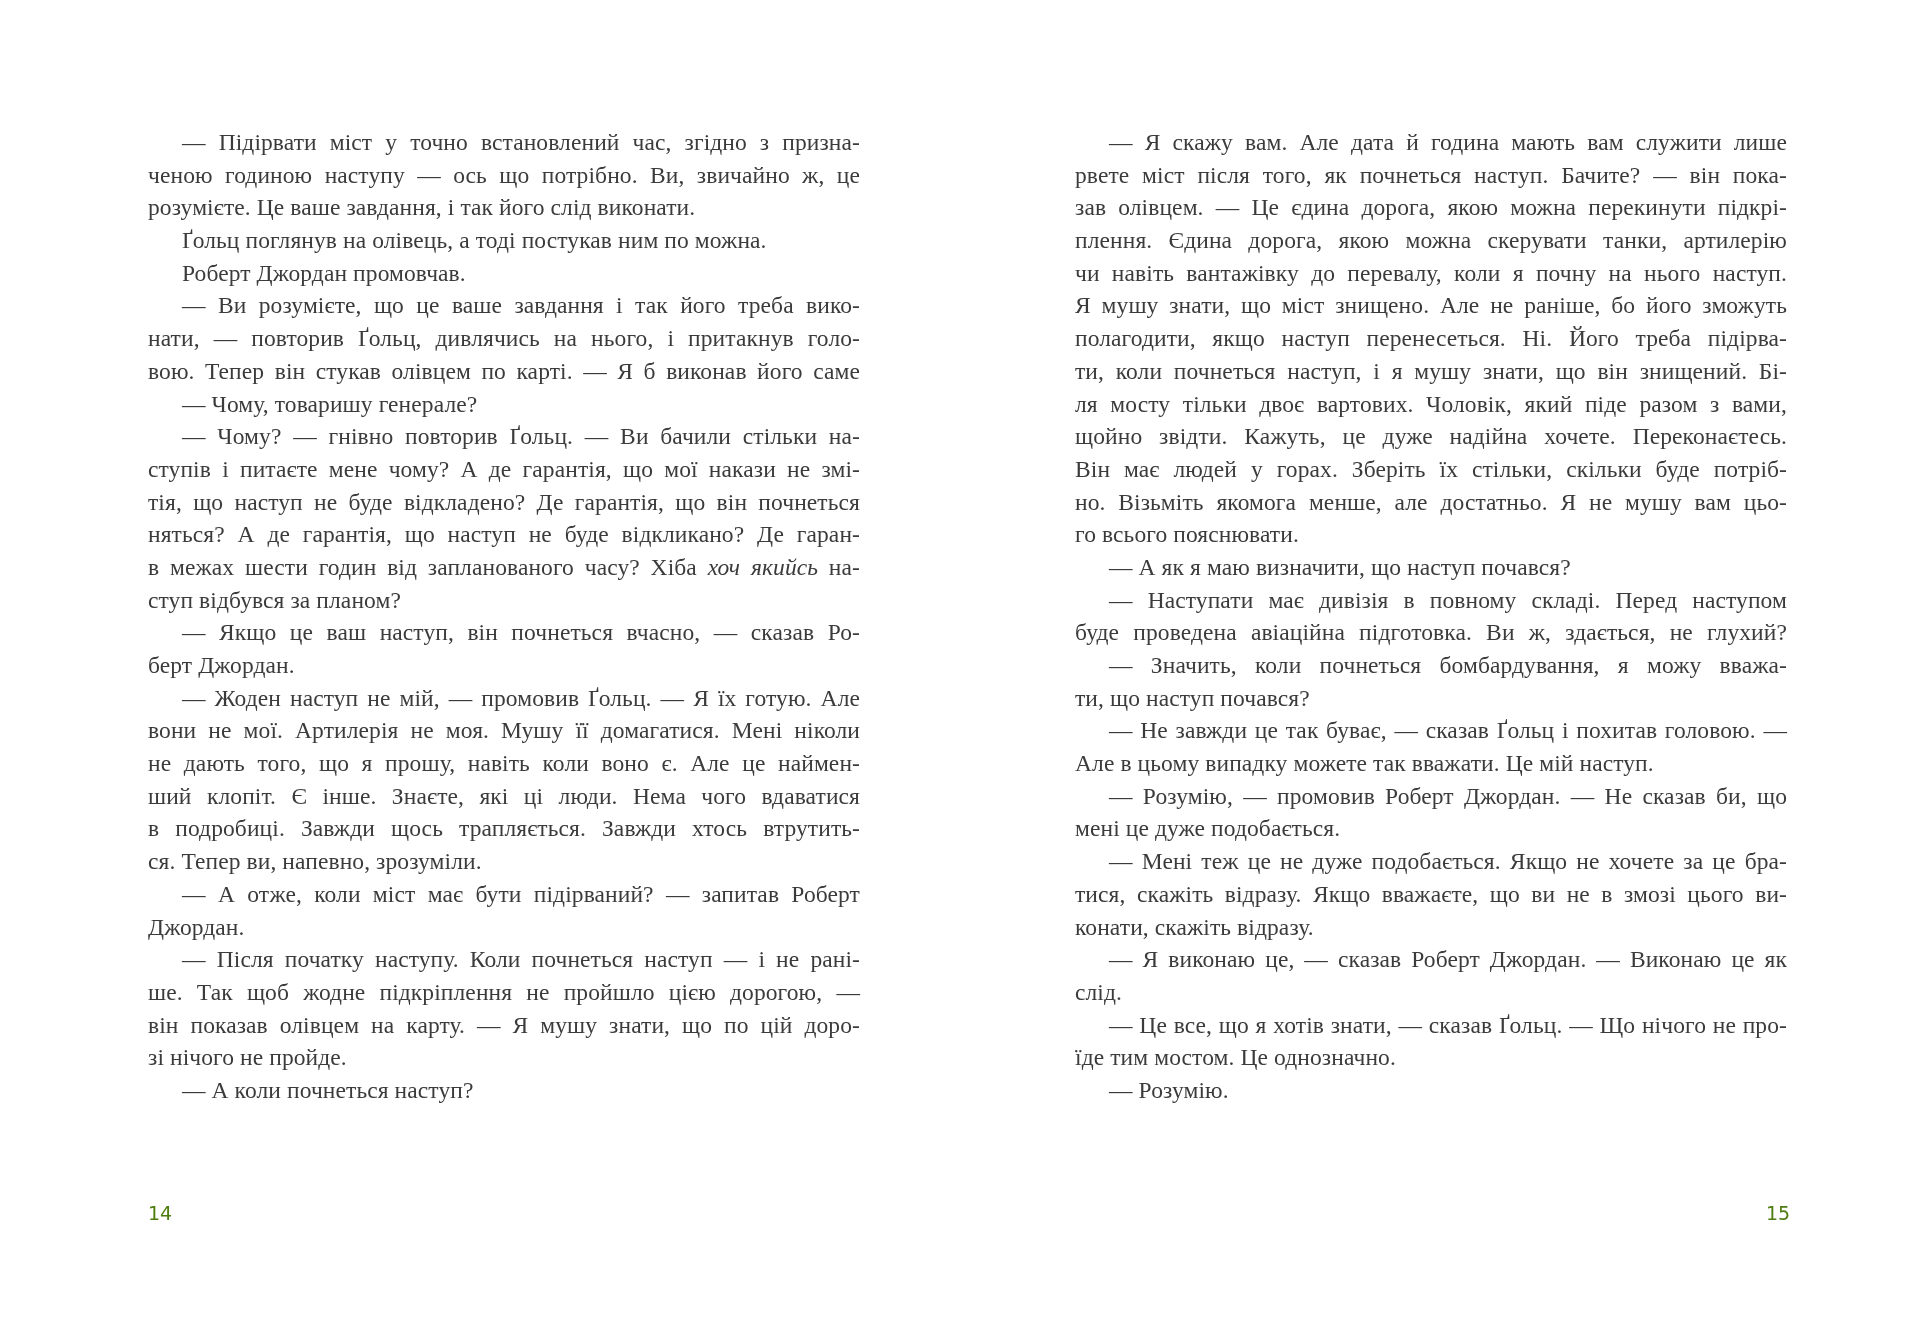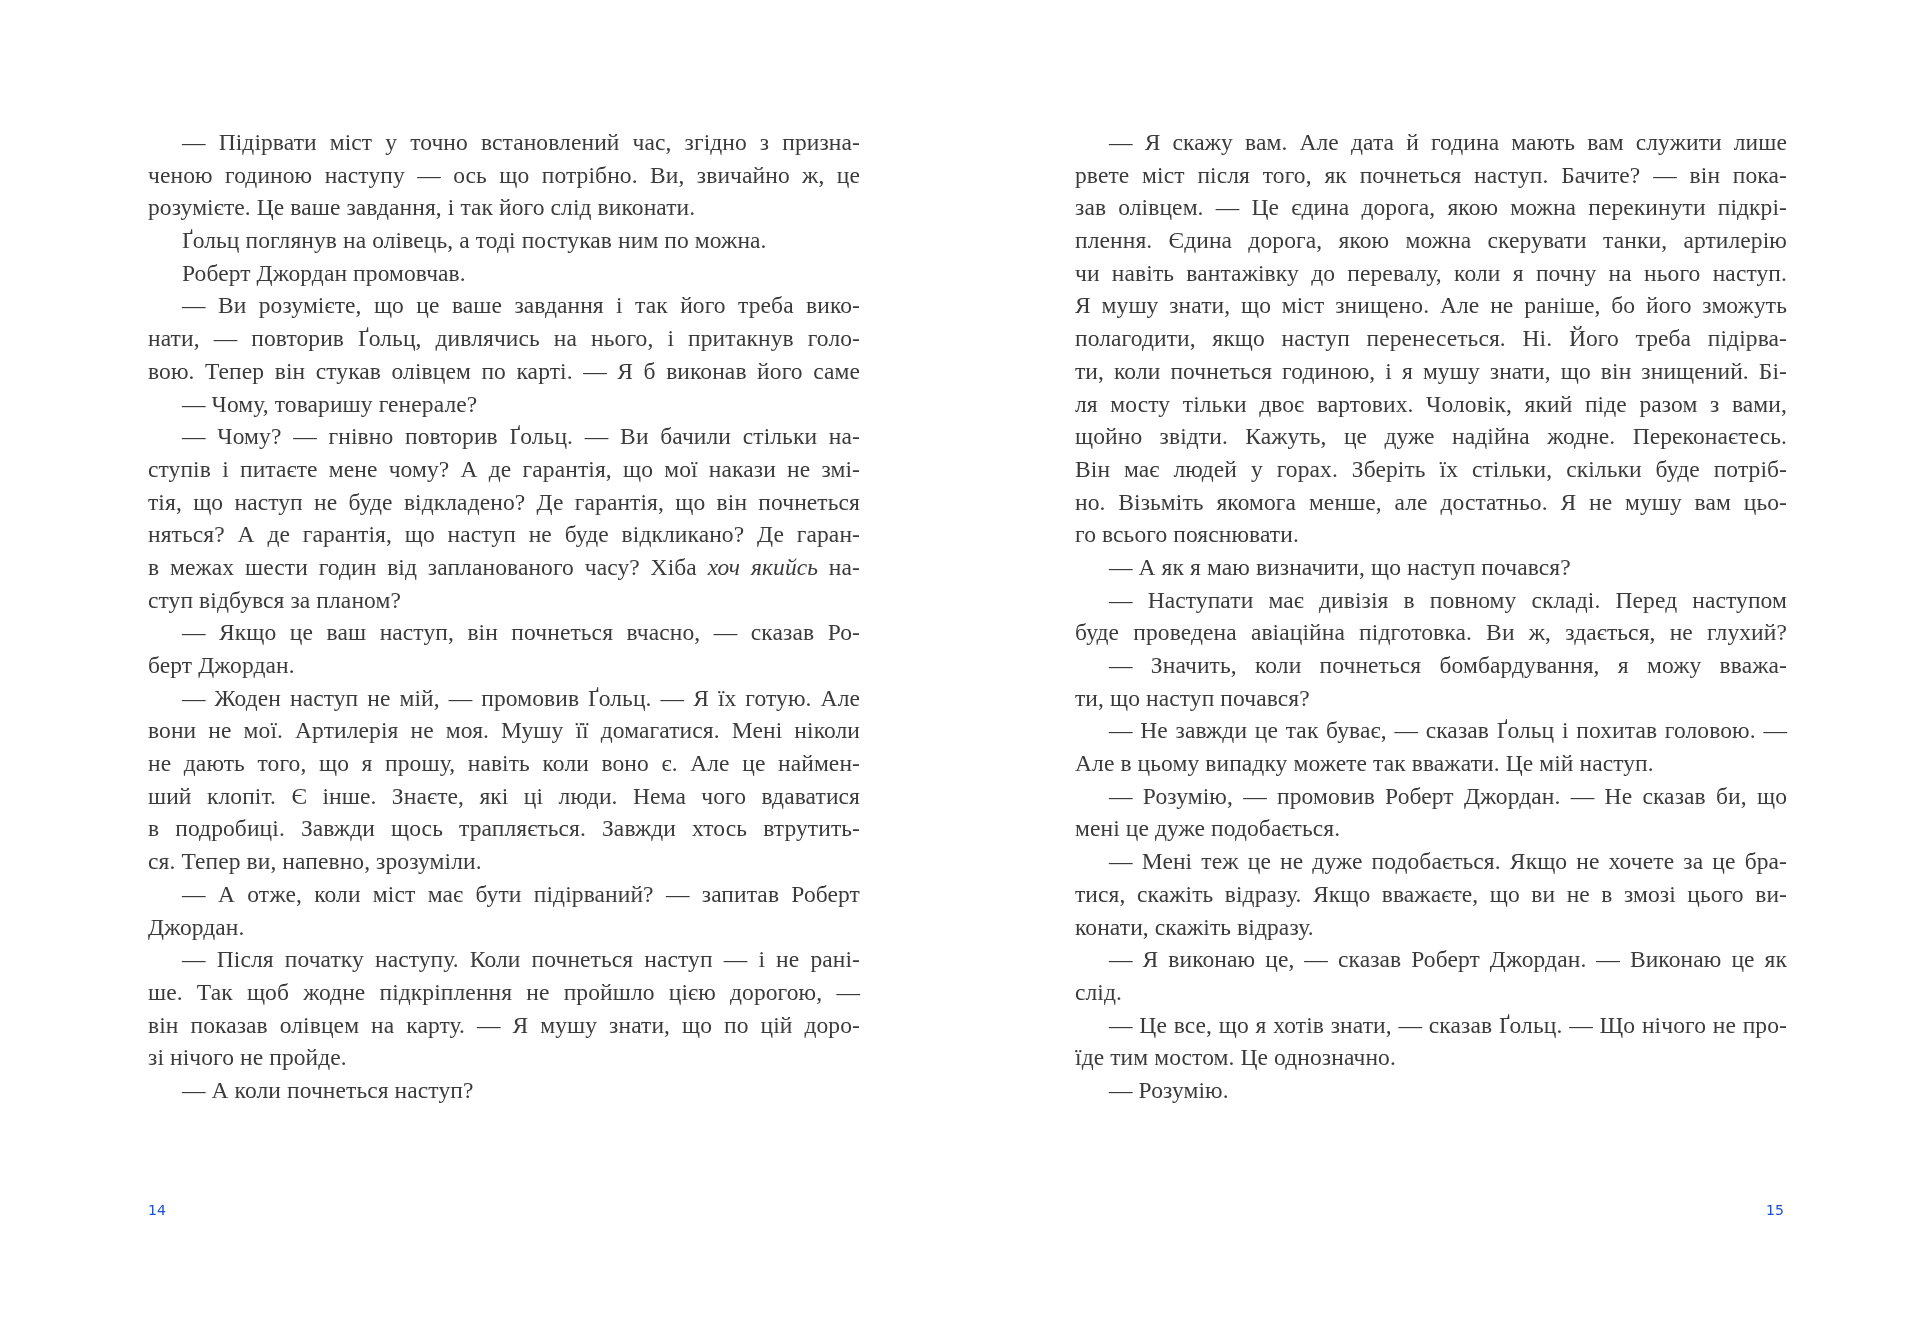--- a/index.html
+++ b/index.html
@@ -37,23 +37,23 @@
     }
     .line.indent {
       padding-left: 34px;
     }
     .line em {
       font-style: italic;
     }
     .folio {
       position: absolute;
       top: 1202px;
-      font-size: 14px;
+      font-size: 19px;
       font-family: "DejaVu Sans", sans-serif;
-      color: #1d4ed8;
+      color: #4d7c0f;
     }
     .folio.left { left: 148px; }
     .folio.right { left: 1766px; }
   </style>
 </head>
 <body>
 
 <div class="page left" id="left-page">
     <span class="line indent">— Підірвати міст у точно встановлений час, згідно з призна-</span>
     <span class="line">ченою годиною наступу — ось що потрібно. Ви, звичайно ж, це</span>
@@ -87,23 +87,23 @@
     <span class="line indent last">— А коли почнеться наступ?</span>
   </div>
 <div class="page right" id="right-page">
     <span class="line indent">— Я скажу вам. Але дата й година мають вам служити лише</span>
     <span class="line">рвете міст після того, як почнеться наступ. Бачите? — він пока-</span>
     <span class="line">зав олівцем. — Це єдина дорога, якою можна перекинути підкрі-</span>
     <span class="line">плення. Єдина дорога, якою можна скерувати танки, артилерію</span>
     <span class="line">чи навіть вантажівку до перевалу, коли я почну на нього наступ.</span>
     <span class="line">Я мушу знати, що міст знищено. Але не раніше, бо його зможуть</span>
     <span class="line">полагодити, якщо наступ перенесеться. Ні. Його треба підірва-</span>
-    <span class="line">ти, коли почнеться годиною, і я мушу знати, що він знищений. Бі-</span>
+    <span class="line">ти, коли почнеться наступ, і я мушу знати, що він знищений. Бі-</span>
     <span class="line">ля мосту тільки двоє вартових. Чоловік, який піде разом з вами,</span>
-    <span class="line">щойно звідти. Кажуть, це дуже надійна жодне. Переконаєтесь.</span>
+    <span class="line">щойно звідти. Кажуть, це дуже надійна хочете. Переконаєтесь.</span>
     <span class="line">Він має людей у горах. Зберіть їх стільки, скільки буде потріб-</span>
     <span class="line">но. Візьміть якомога менше, але достатньо. Я не мушу вам цьо-</span>
     <span class="line last">го всього пояснювати.</span>
     <span class="line indent last">— А як я маю визначити, що наступ почався?</span>
     <span class="line indent">— Наступати має дивізія в повному складі. Перед наступом</span>
     <span class="line">буде проведена авіаційна підготовка. Ви ж, здається, не глухий?</span>
     <span class="line indent">— Значить, коли почнеться бомбардування, я можу вважа-</span>
     <span class="line last">ти, що наступ почався?</span>
     <span class="line indent">— Не завжди це так буває, — сказав Ґольц і похитав головою. —</span>
     <span class="line last">Але в цьому випадку можете так вважати. Це мій наступ.</span>

